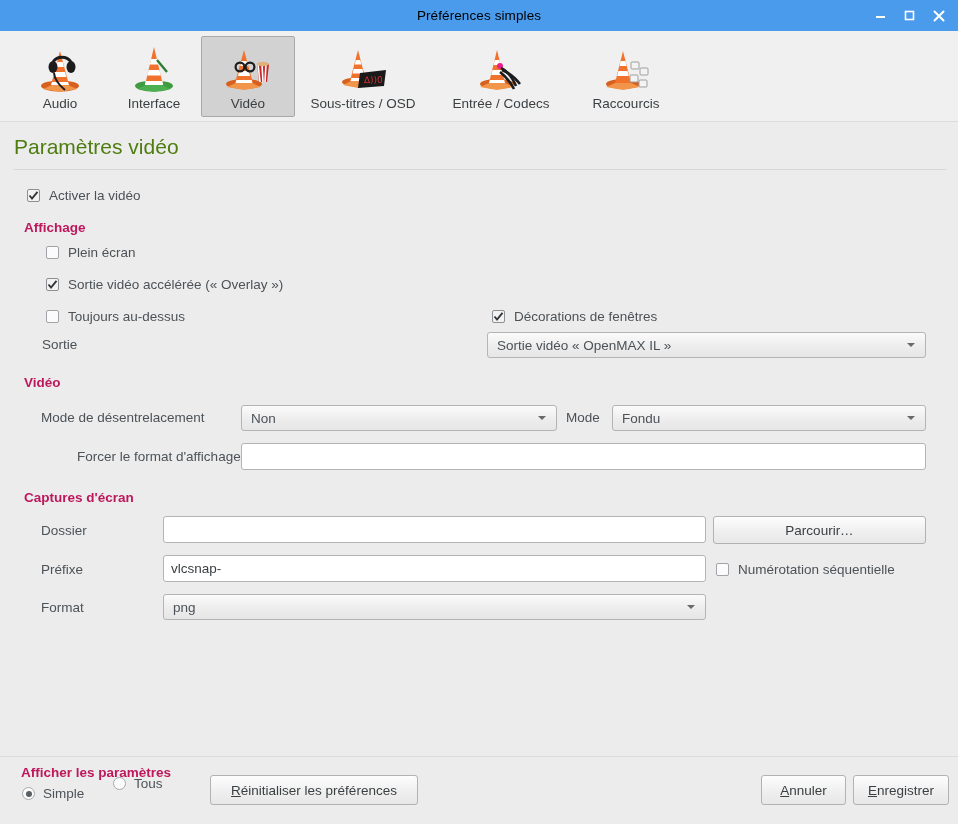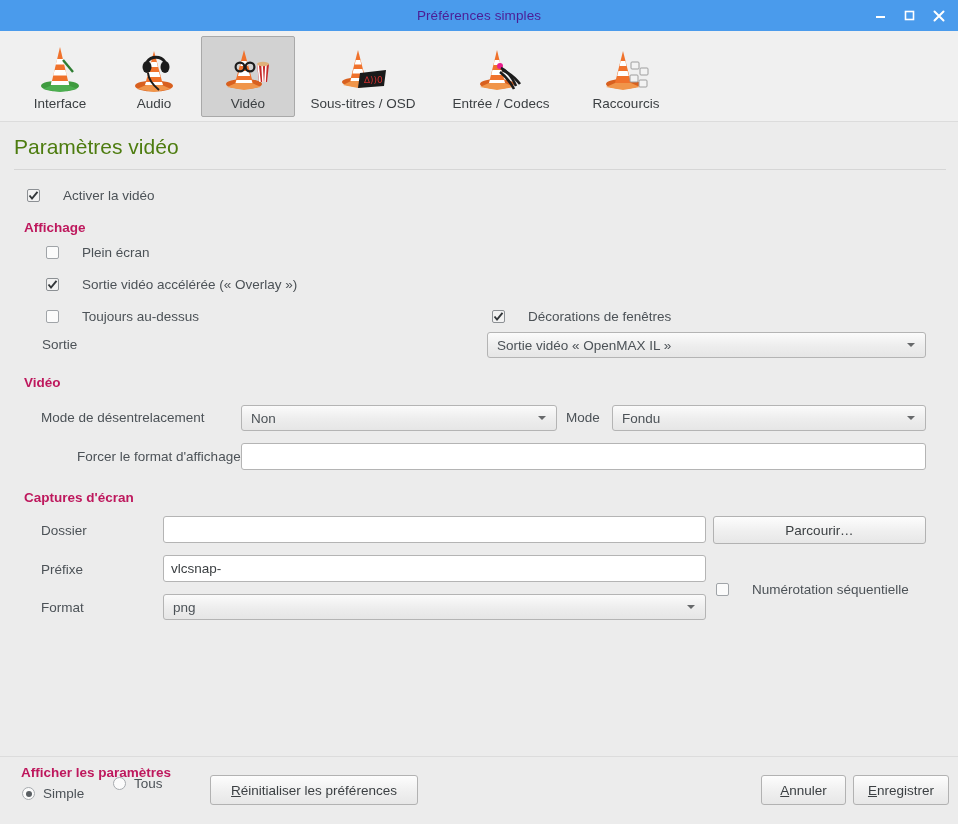--- a/index.html
+++ b/index.html
@@ -17,21 +17,21 @@
     background: #4a9bec;
     display: flex;
     align-items: center;
     position: relative;
     user-select: none;
   }
   .titlebar-title {
     position: absolute;
     left: 0; right: 0;
     text-align: center;
-    color: #4c1d95;
+    color: #000000;
     font-size: 13.5px;
     letter-spacing: .1px;
   }
   .win-controls {
     margin-left: auto;
     display: flex;
     align-items: center;
     gap: 16px;
     padding-right: 13px;
     position: relative;
@@ -129,21 +129,21 @@
     justify-content: center;
     flex: none;
     cursor: pointer;
   }
   .cb.checked {
     border-color: #8c9094;
     background: #f2f2f2;
   }
   .cb .mark { display: none; }
   .cb.checked .mark { display: block; }
-  .cb-row { display: flex; align-items: center; gap: 23px; cursor: pointer; }
+  .cb-row { display: flex; align-items: center; gap: 9px; cursor: pointer; }
 
   
   .rb {
     width: 13px; height: 13px;
     border: 1px solid #a6aaae;
     background: #fbfbfb;
     border-radius: 50%;
     display: inline-flex;
     align-items: center;
     justify-content: center;
@@ -238,52 +238,52 @@
     </span>
     <span class="win-btn">
       <svg width="12" height="12" viewBox="0 0 12 12">
           <path d="M1.5 1.5 L10.5 10.5 M10.5 1.5 L1.5 10.5" stroke="#ffffff" stroke-width="2" stroke-linecap="round"></path>
         </svg>
     </span>
   </div>
 </div>
 
 <div class="toolbar">
-
-  <div class="tab">
-    <span class="tab-icon">
-      <svg width="58" height="52" viewBox="0 0 58 52">
-        <ellipse cx="29" cy="44" rx="19" ry="5.5" fill="#3f9b3f"></ellipse>
-        <path d="M21 43 L29 43 L37 43 L46 47 L29 50 L12 47 Z" fill="#4caf50"></path>
-        <path d="M29 5 L38 43 L20 43 Z" fill="#f0722c"></path>
-        <path d="M26.1 17 L31.9 17 L33.2 22.5 L24.8 22.5 Z" fill="#ffffff"></path>
-        <path d="M23.6 28 L34.4 28 L35.8 33.5 L22.2 33.5 Z" fill="#ffffff"></path>
-        <path d="M20.6 39 L37.4 39 L38.2 43 L19.8 43 Z" fill="#ffffff"></path>
-        <path d="M32 18 L42 30" stroke="#2e7d32" stroke-width="2.4" fill="none"></path>
-      </svg>
-    </span>
-    <span class="tab-label">Interface</span>
-  </div>
 
   <div class="tab">
     <span class="tab-icon">
       <svg width="58" height="52" viewBox="0 0 58 52">
         <ellipse cx="29" cy="44" rx="19" ry="5.5" fill="#d8601f"></ellipse>
         <path d="M21 43 L37 43 L46 47 L29 50 L12 47 Z" fill="#f0954a"></path>
         <path d="M29 9 L38 43 L20 43 Z" fill="#f0722c"></path>
         <path d="M26.3 20 L31.7 20 L32.9 25 L25.1 25 Z" fill="#ffffff"></path>
         <path d="M24 30 L34 30 L35.4 35 L22.6 35 Z" fill="#ffffff"></path>
         <path d="M21 40 L37 40 L38 43 L20 43 Z" fill="#ffffff"></path>
         <path d="M22 20 A11 11 0 0 1 40 20" stroke="#1c1c1c" stroke-width="3" fill="none"></path>
         <ellipse cx="22" cy="25" rx="4.5" ry="6" fill="#1c1c1c"></ellipse>
         <ellipse cx="40" cy="25" rx="4.5" ry="6" fill="#1c1c1c"></ellipse>
         <path d="M23 31 Q24 40 34 48" stroke="#1c1c1c" stroke-width="2" fill="none"></path>
       </svg>
     </span>
     <span class="tab-label">Audio</span>
+  </div>
+
+  <div class="tab">
+    <span class="tab-icon">
+      <svg width="58" height="52" viewBox="0 0 58 52">
+        <ellipse cx="29" cy="44" rx="19" ry="5.5" fill="#3f9b3f"></ellipse>
+        <path d="M21 43 L29 43 L37 43 L46 47 L29 50 L12 47 Z" fill="#4caf50"></path>
+        <path d="M29 5 L38 43 L20 43 Z" fill="#f0722c"></path>
+        <path d="M26.1 17 L31.9 17 L33.2 22.5 L24.8 22.5 Z" fill="#ffffff"></path>
+        <path d="M23.6 28 L34.4 28 L35.8 33.5 L22.2 33.5 Z" fill="#ffffff"></path>
+        <path d="M20.6 39 L37.4 39 L38.2 43 L19.8 43 Z" fill="#ffffff"></path>
+        <path d="M32 18 L42 30" stroke="#2e7d32" stroke-width="2.4" fill="none"></path>
+      </svg>
+    </span>
+    <span class="tab-label">Interface</span>
   </div>
 
   <div class="tab selected">
     <span class="tab-icon">
       <svg width="58" height="52" viewBox="0 0 58 52">
         <ellipse cx="25" cy="42" rx="18" ry="5" fill="#d8601f"></ellipse>
         <path d="M17 41 L33 41 L42 45 L25 48 L8 45 Z" fill="#f0954a"></path>
         <path d="M25 8 L34 41 L16 41 Z" fill="#f0722c"></path>
         <path d="M22.4 19 L27.6 19 L28.7 24 L21.3 24 Z" fill="#ffffff"></path>
         <path d="M20.2 29 L29.8 29 L31 34 L19 34 Z" fill="#ffffff"></path>
@@ -431,21 +431,21 @@
     <span></span>
   </div>
   <div class="btn" style="position:absolute; left:713px; top:346px; width:213px; height:28px;">
     <span>Parcourir…</span>
   </div>
 
   <div class="lbl" style="position:absolute; left:41px; top:392px;">Préfixe</div>
   <div class="tinput" style="position:absolute; left:163px; top:385px; width:543px;">
     <span>vlcsnap-</span>
   </div>
-  <div class="row cb-row" style="left:716px; top:385px; height:28px;margin-top:20px;">
+  <div class="row cb-row" style="left:716px; top:385px; height:28px;">
     <span class="cb">
       
     </span>
     <span class="lbl">Numérotation séquentielle</span>
   </div>
 
   <div class="lbl" style="position:absolute; left:41px; top:430px;">Format</div>
   <div class="combo" style="position:absolute; left:163px; top:424px; width:543px;">
     <span class="ctext">png</span>
     <span class="arrow"></span>

